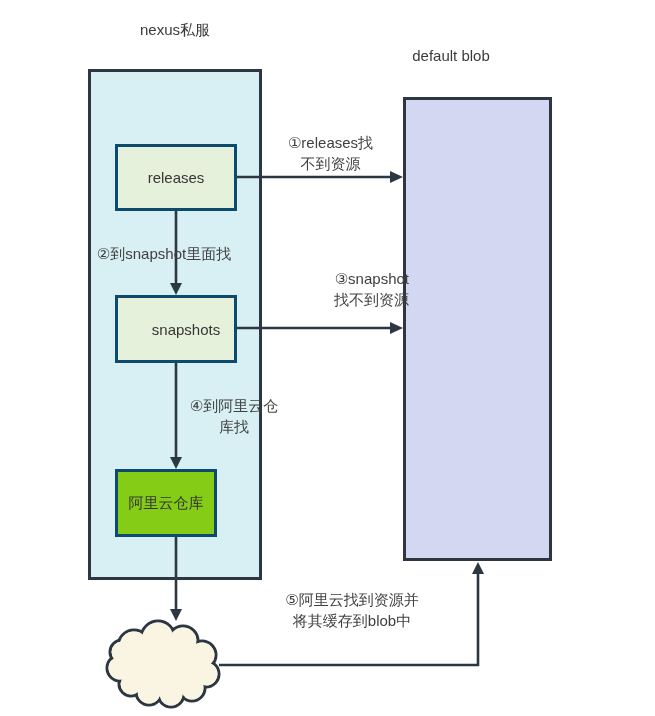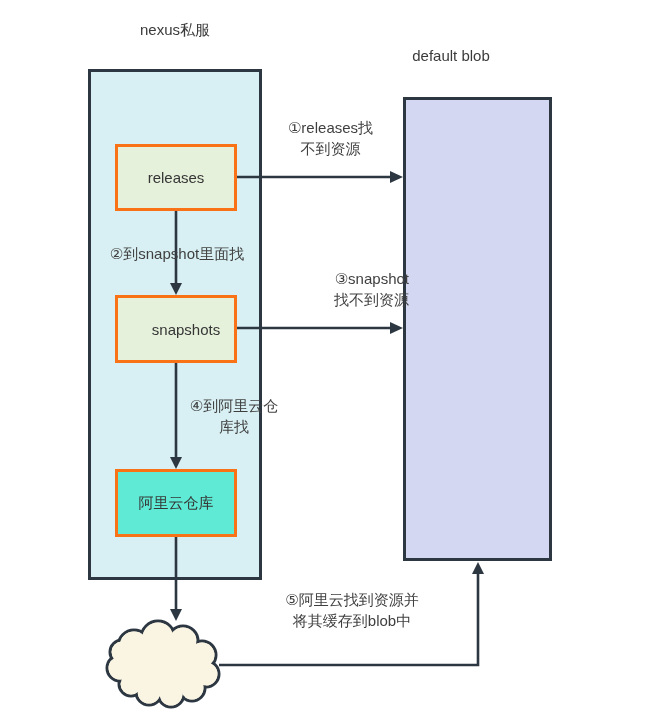--- a/index.html
+++ b/index.html
@@ -31,45 +31,45 @@
     left: 88px; top: 69px; width: 174px; height: 511px;
     background: #d8f0f3;
     border: 3px solid #2d3742;
   }
   .blob-box {
     left: 403px; top: 97px; width: 149px; height: 464px;
     background: #d4d7f2;
     border: 3px solid #2d3742;
   }
   .node {
-    border: 3px solid #f97316;
+    border: 3px solid #0c4a6e;
     display: flex;
     align-items: center;
     justify-content: center;
     font-size: 15px;
     color: #363636;
     text-align: center;
   }
   .node-releases  { left: 115px; top: 144px; width: 122px; height: 67px; background: #e5f1da; }
   .node-snapshots { left: 115px; top: 295px; width: 122px; height: 68px; background: #e5f1da; padding-left: 20px; }
-  .node-aliyun    { left: 115px; top: 469px; width: 122px; height: 68px; background: #5eead4; }
+  .node-aliyun    { left: 115px; top: 469px; width: 102px; height: 68px; background: #84cc16; }
 
   .overlay {
     left: 0; top: 0; width: 655px; height: 716px;
     pointer-events: none;
   }
   .label {
     font-size: 15px;
     line-height: 21px;
     color: #3f3f3f;
     text-align: center;
     white-space: pre-line;
   }
-  .label-step1 { left: 258px; top: 117px; width: 145px; }
-  .label-step2 { left: 92px;  top: 243px; width: 170px; }
+  .label-step1 { left: 258px; top: 132px; width: 145px; }
+  .label-step2 { left: 79px;  top: 243px; width: 170px; }
   .label-step3 { left: 269px; top: 268px; width: 140px; text-align: right; }
   .label-step4 { left: 164px; top: 395px; width: 140px; text-align: center; }
   .label-step5 { left: 267px; top: 581px; width: 170px; margin-top: 8px; }
 </style>
 </head>
 <body>
 
 <div class="abs title nexus-title">nexus私服</div>
 <div class="abs title blob-title">default blob</div>
 

